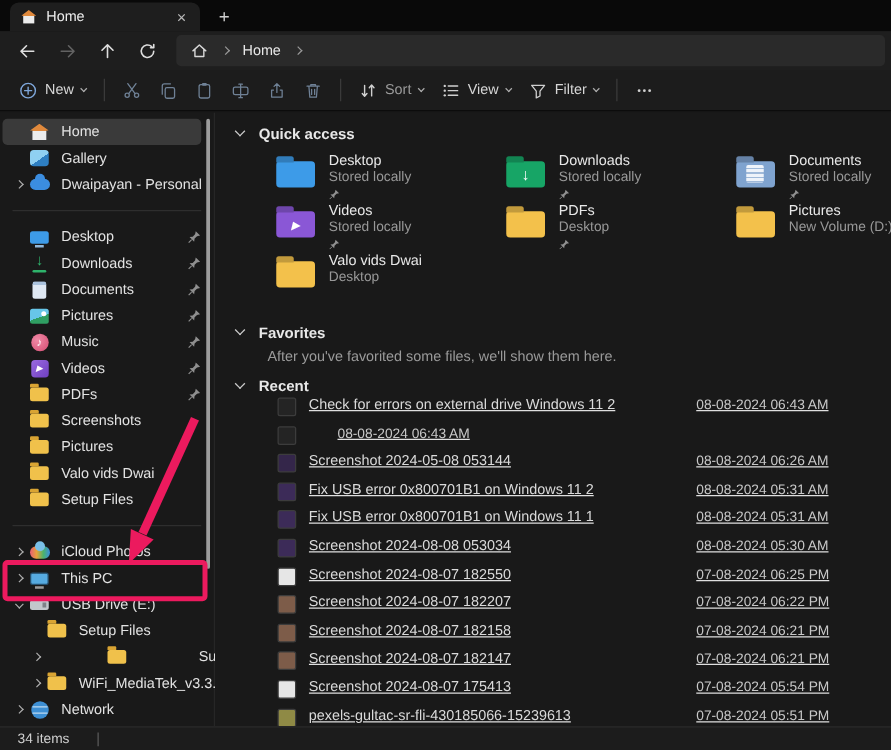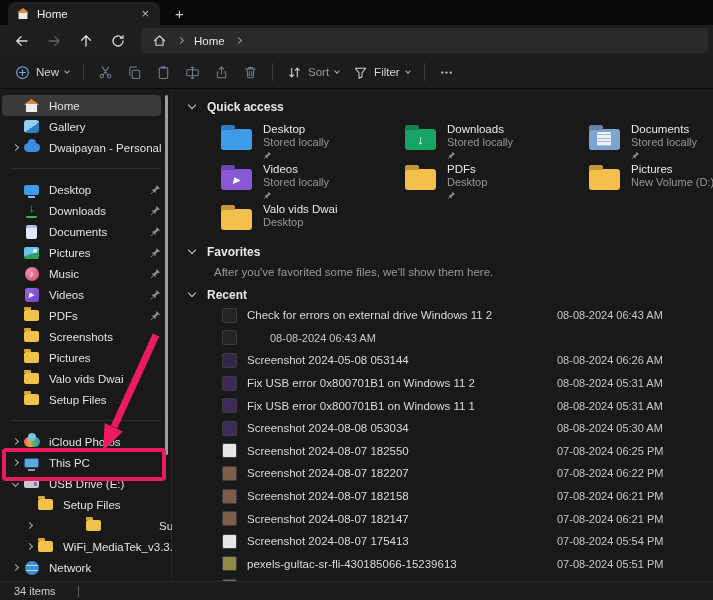--- a/index.html
+++ b/index.html
@@ -91,24 +91,24 @@
   .qa-videos{background:#8a57d6;}
   .qa-folder{background:#f3c14b;}
   .qa-downloads::after{content:"↓";position:absolute;inset:0;display:flex;align-items:center;justify-content:center;color:#fff;font-weight:bold;font-size:13px;}
   .qa-videos::after{content:"▶";position:absolute;inset:0;display:flex;align-items:center;justify-content:center;color:#fff;font-size:9px;}
   .qa-documents::after{content:"";position:absolute;left:8px;top:3px;width:14px;height:14px;border-radius:1.5px;background:repeating-linear-gradient(#eef3fa 0 2.5px,#9fb9d9 2.5px 3.5px);}
   .qtext{display:flex;flex-direction:column;}
   .qname{font-size:11.5px;color:#e8e8e8;line-height:13px;}
   .qsub{font-size:11px;color:#989898;line-height:13px;}
   .qpin{margin-top:2px;}
   .fav-empty{font-size:11.5px;color:#9a9a9a;margin:7px 0 0 25px;line-height:13px;}
-  .favhead{margin-top:5px;}
+  .favhead{margin-top:19px;}
   .rechead{margin-top:8px;}
   .rlist{margin-top:2px;}
-  .rrow{display:flex;align-items:center;height:22.6px;padding-left:33px;}
+  .rrow{display:flex;height:22.6px;padding-left:33px;text-decoration:underline;}
   .thumb{width:15px;height:15px;border-radius:2px;border:1px solid #3c3c3c;margin-right:10px;flex:none;}
   .rname{width:287px;font-size:11.5px;color:#dadada;white-space:nowrap;overflow:hidden;flex:none;}
   .rdate{font-size:11px;color:#c8c8c8;white-space:nowrap;padding-left:23px;}
 
   
   .statusbar{position:absolute;left:0;right:0;bottom:0;height:19px;background:#1c1c1c;border-top:1px solid #2a2a2a;display:flex;align-items:center;padding-left:14px;gap:22px;font-size:11px;color:#cfcfcf;z-index:30;}
   .status-div{width:1px;height:11px;background:#5a5a5a;}
 
   
   .annot{position:absolute;left:0;top:0;width:713px;height:600px;pointer-events:none;z-index:40;}
@@ -205,20 +205,30 @@
       <svg class="icon" width="15" height="15" viewBox="0 0 16 16">
           <path d="M2.8 4.2 H13.2 M6 4 V2.8 H10 V4 M4.4 4.5 L5.2 13.6 H10.8 L11.6 4.5 M6.7 7 V11.2 M9.3 7 V11.2" stroke="#6f8196" stroke-width="1.1" fill="none" stroke-linecap="round" stroke-linejoin="round"></path>
         </svg>
     </button>
     <span class="tdiv"></span>
     <button class="tbtn">
       <svg class="icon" width="15" height="15" viewBox="0 0 16 16">
           <path d="M5 3.5 V12.5 M3 10.5 L5 12.8 L7 10.5 M11 12.5 V3.5 M9 5.5 L11 3.2 L13 5.5" stroke="#cfcfcf" stroke-width="1.2" fill="none" stroke-linecap="round" stroke-linejoin="round"></path>
         </svg>
       <span class="lab-dim">Sort</span>
+      <i class="chev chev-down sm"></i>
+    </button>
+    <button class="tbtn">
+      <svg class="icon" width="15" height="15" viewBox="0 0 16 16">
+          <circle cx="3" cy="4" r="1" fill="#cfcfcf"></circle>
+          <circle cx="3" cy="8" r="1" fill="#cfcfcf"></circle>
+          <circle cx="3" cy="12" r="1" fill="#cfcfcf"></circle>
+          <path d="M6 4 H14 M6 8 H14 M6 12 H14" stroke="#cfcfcf" stroke-width="1.2" stroke-linecap="round"></path>
+        </svg>
+      <span>View</span>
       <i class="chev chev-down sm"></i>
     </button>
     <button class="tbtn">
       <svg class="icon" width="15" height="15" viewBox="0 0 16 16">
           <path d="M2.5 3.5 H13.5 L9.6 8.4 V12.6 L6.4 14.2 V8.4 Z" stroke="#cfcfcf" stroke-width="1.1" fill="none" stroke-linejoin="round"></path>
         </svg>
       <span>Filter</span>
       <i class="chev chev-down sm"></i>
     </button>
     <span class="tdiv"></span>

